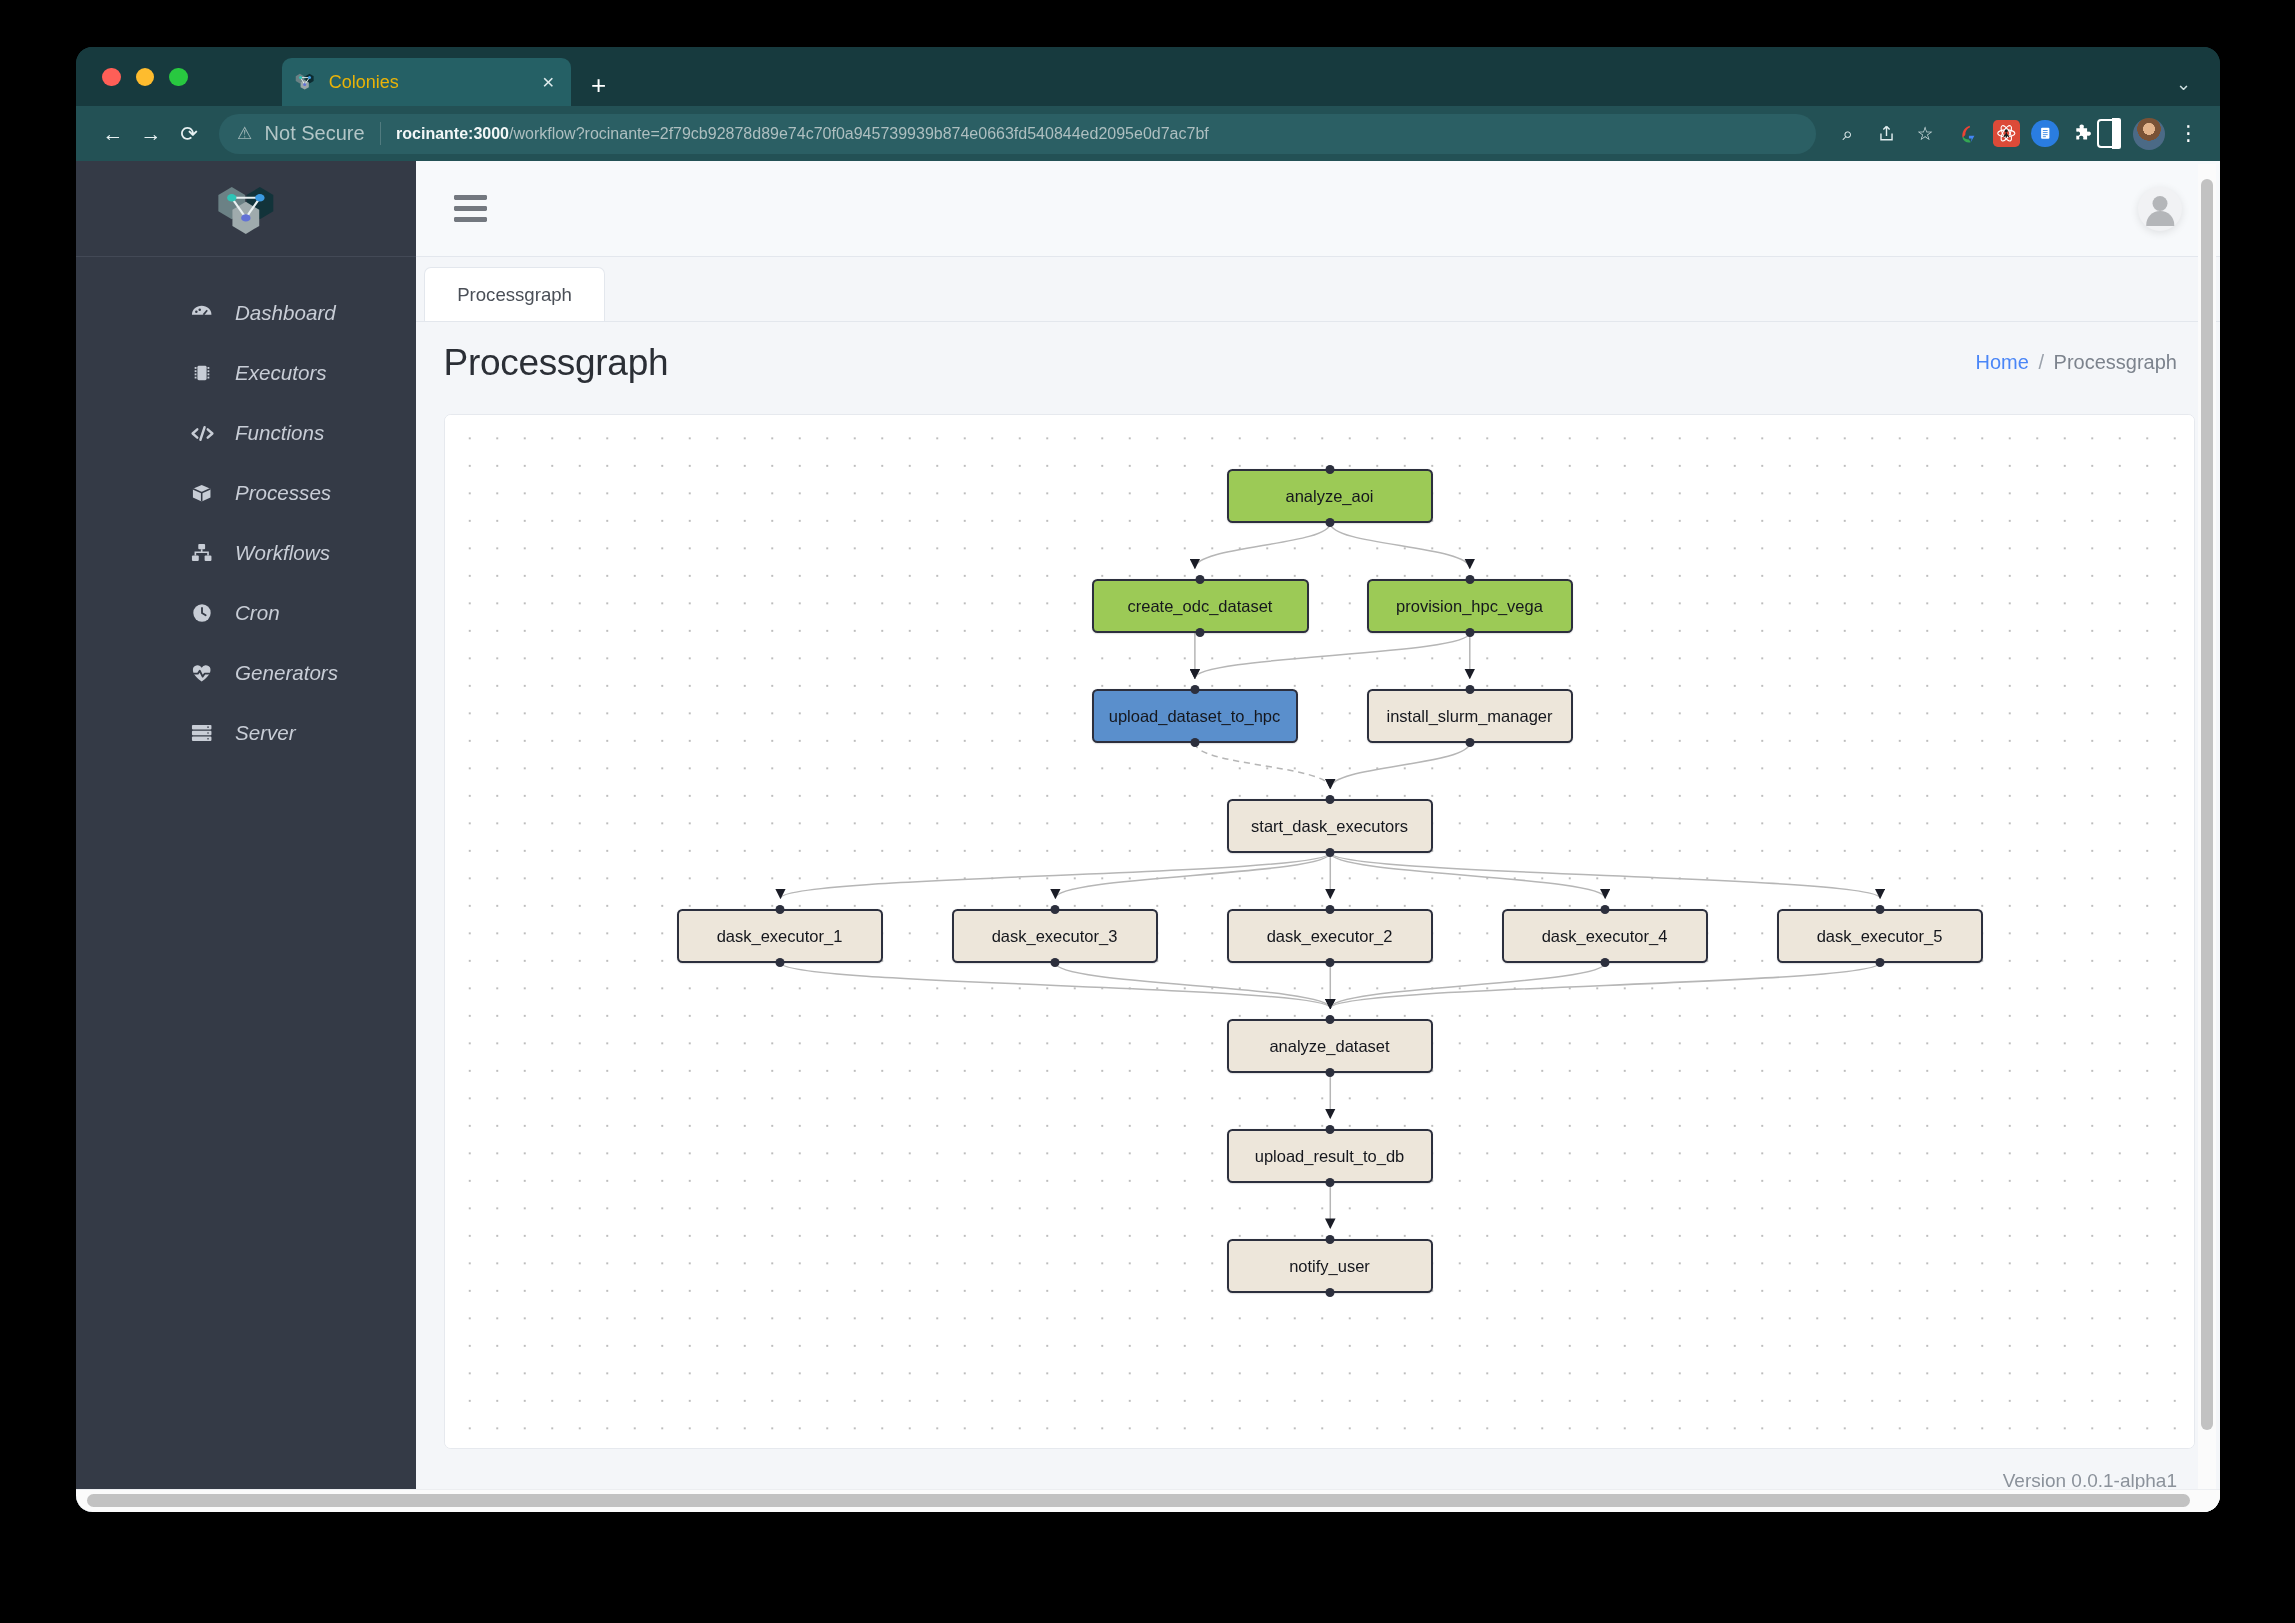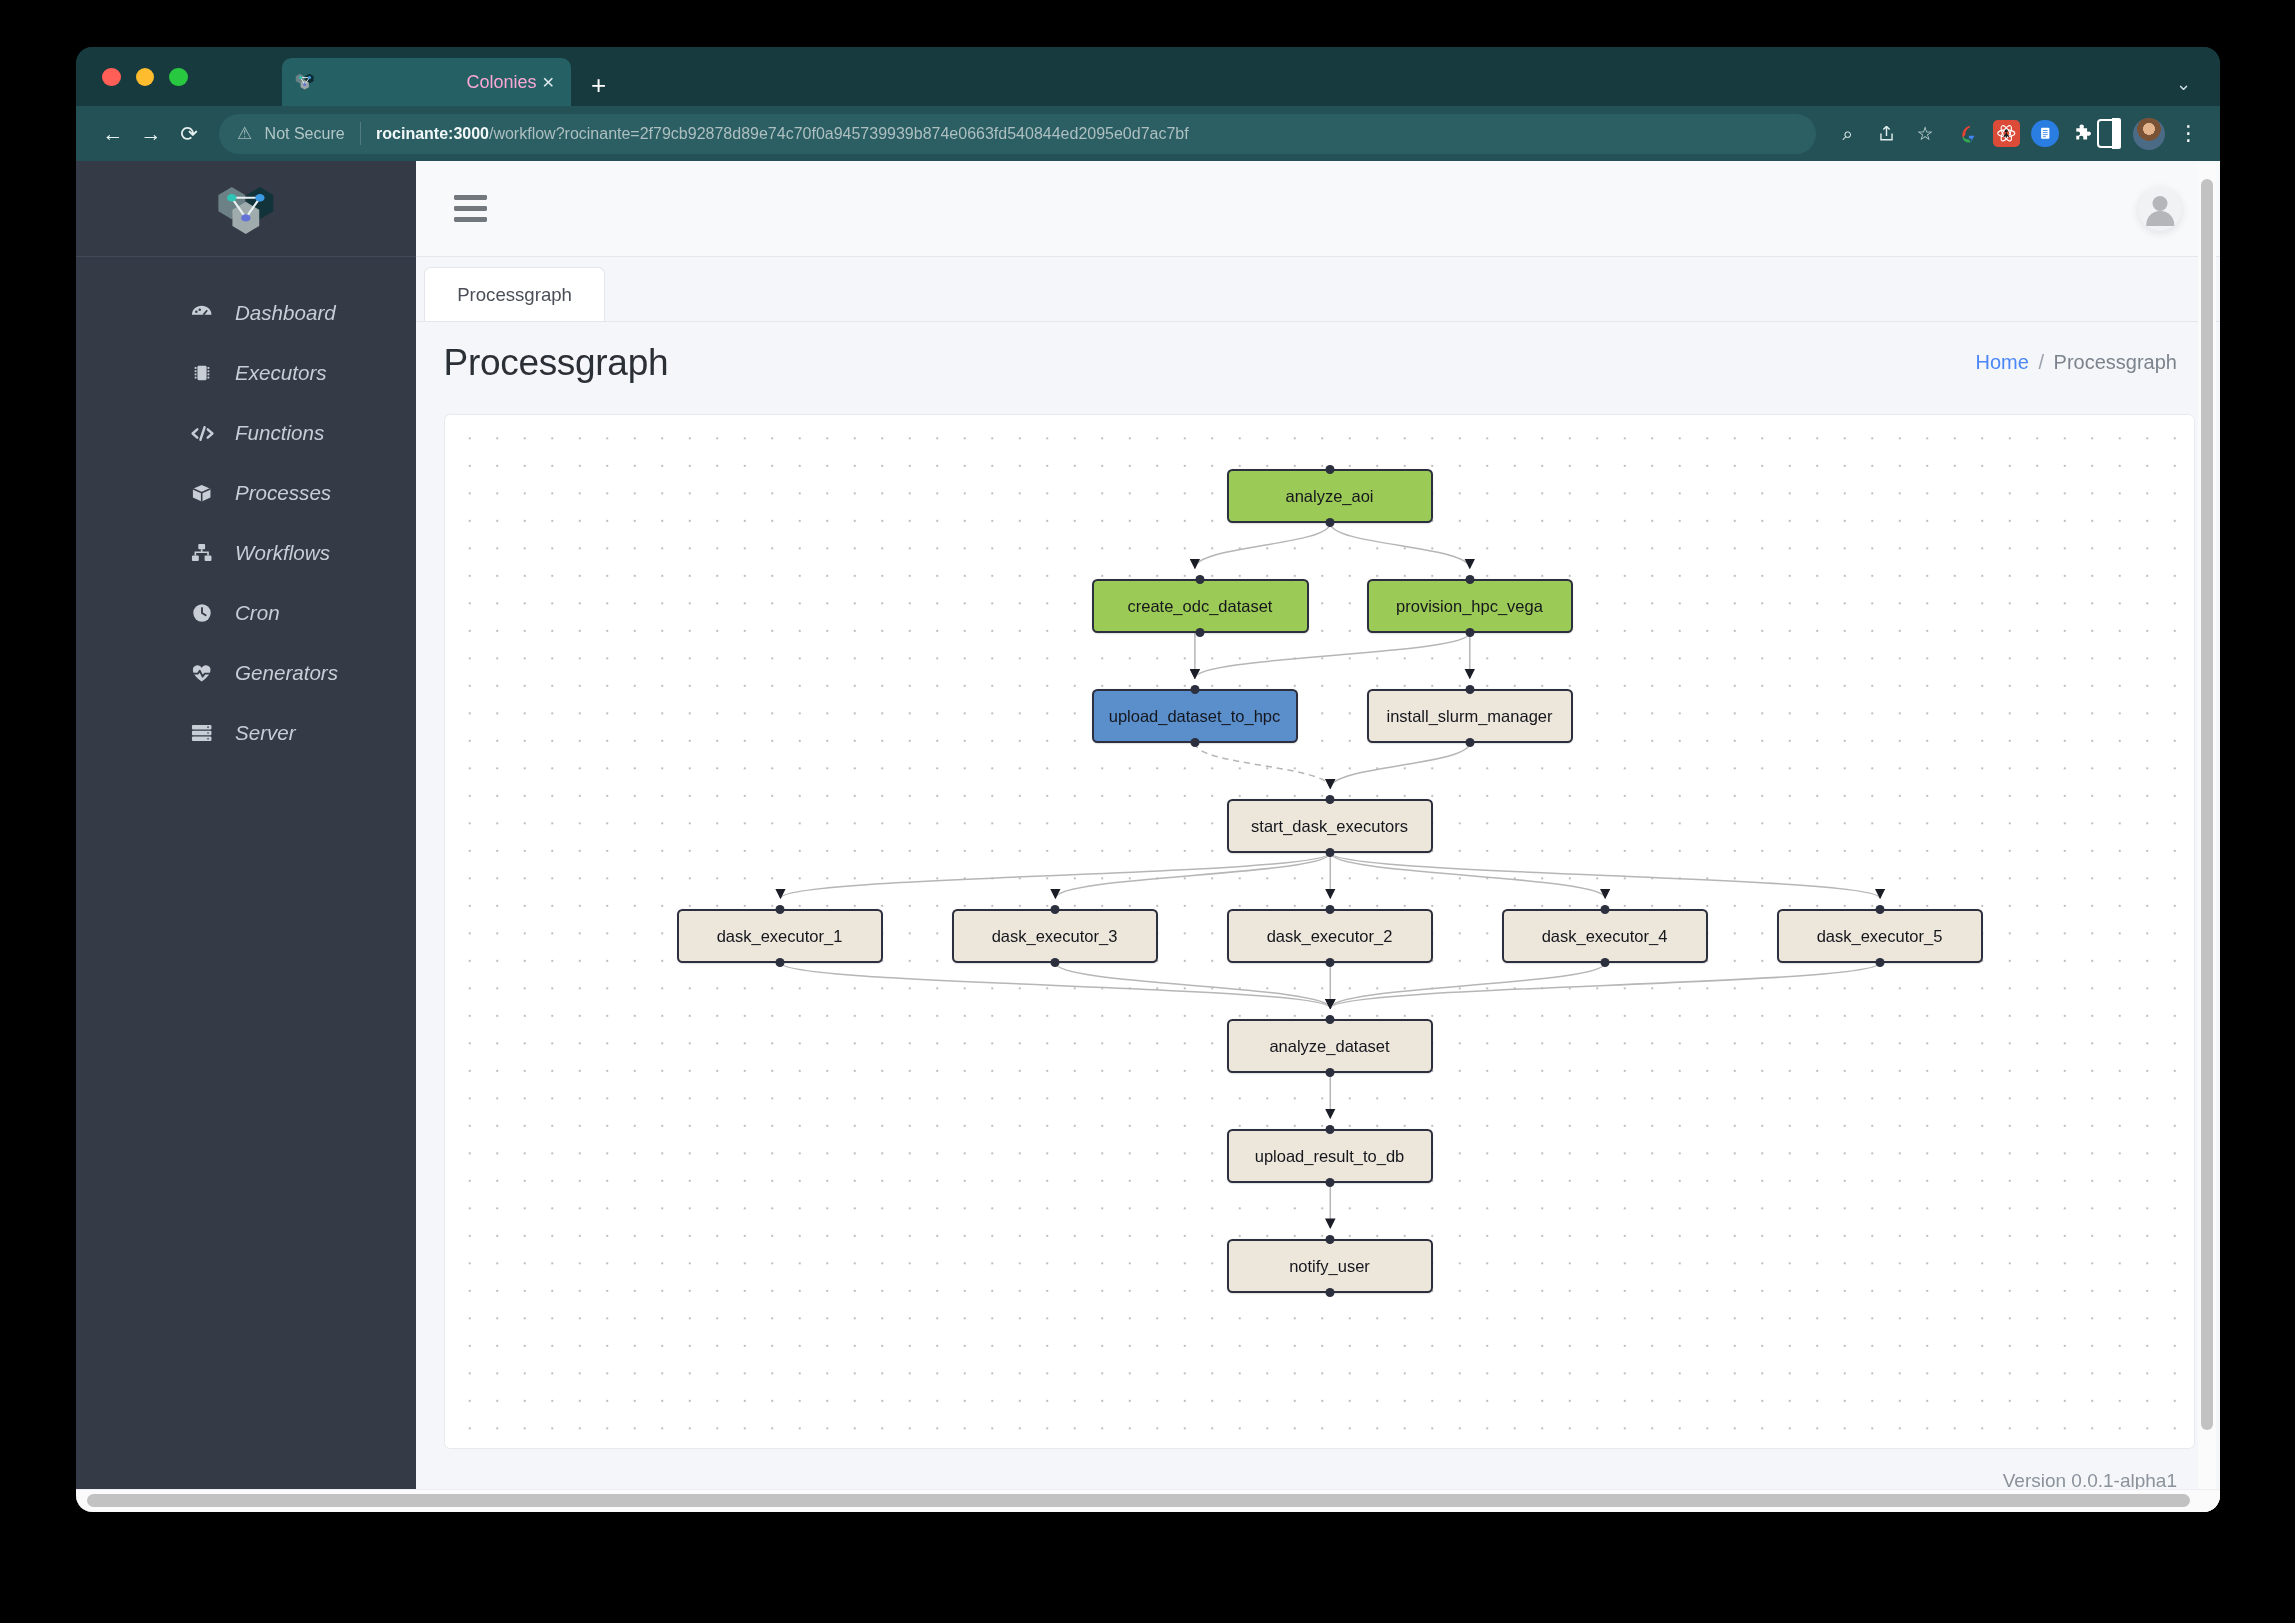--- a/index.html
+++ b/index.html
@@ -50,27 +50,26 @@
     width: 289px;
     height: 48px;
     background: #256065;
     border-radius: 9.6px 9.6px 0 0;
     display: flex;
     align-items: center;
     padding: 0 11px;
   }
   .tab-favicon { width: 23.4px; height: 23.4px; flex: 0 0 23.4px; }
   .tab-title {
-    color: #f9a8d4;
+    color: #eab308;
     font-size: 18px;
     margin-left: 12.4px;
     flex: 1;
     white-space: nowrap;
     overflow: hidden;
-    text-align: right;
   }
   .tab-close {
     color: #dfeced;
     font-size: 20.6px;
     line-height: 1;
     width: 23.4px;
     text-align: center;
     cursor: pointer;
   }
   #new-tab-button {
@@ -115,21 +114,21 @@
     background: #2b5f64;
     border-radius: 20px;
     display: flex;
     align-items: center;
     padding: 0 18px;
     min-width: 0;
   }
   .warn-icon { flex: 0 0 18px; color: #9fb6b7; font-size: 17px; line-height: 1; }
   #not-secure-label {
     color: #b3c6c7;
-    font-size: 16px;
+    font-size: 20px;
     margin-left: 9.6px;
     white-space: nowrap;
   }
   .omni-sep {
     width: 1.4px; height: 23.4px;
     background: #517b7f;
     margin: 0 15px;
     flex: 0 0 1.4px;
   }
   #url-text {

